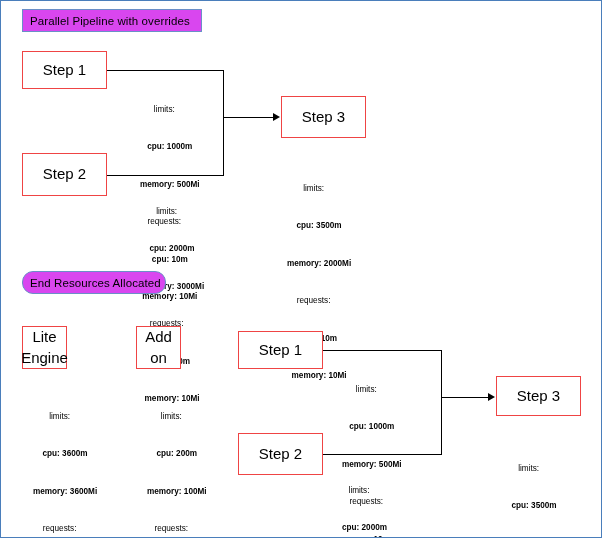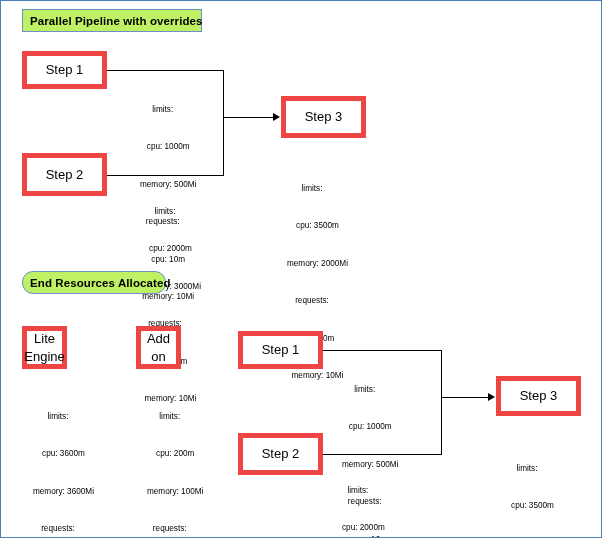--- a/index.html
+++ b/index.html
@@ -16,61 +16,62 @@
     width: 602px;
     height: 538px;
     background: #ffffff;
     border: 1px solid #4a7ebb;
     box-sizing: border-box;
     overflow: hidden;
   }
   
   .section-header {
     position: absolute;
-    background: #bef264;
+    background: #d946ef;
     border: 1px solid #6b8fc7;
     box-sizing: border-box;
     font-size: 11.5px;
-    font-weight: bold;
+    font-weight: normal;
     color: #000000;
     display: flex;
     align-items: center;
     padding-left: 7px;
     letter-spacing: 0.1px;
     white-space: nowrap;
   }
   
   .node {
     position: absolute;
     background: #ffffff;
-    border: 5px solid #ef4444;
+    border: 1px solid #ef4444;
     box-sizing: border-box;
     display: flex;
     align-items: center;
     justify-content: center;
-    font-size: 13px;
+    font-size: 15px;
     color: #000000;
     text-align: center;
     line-height: 1.35;
   }
   .node.two-line {
     flex-direction: column;
   }
   
   .spec {
     position: absolute;
     font-size: 8.2px;
     line-height: 1.52;
     color: #000000;
     white-space: pre;
     text-align: center;
   }
   .spec .ind {
     padding-left: 11px;
     display: block;
+    font-weight: bold;
   }
   .spec .hdr {
     display: block;
   }
   
   .hline {
     position: absolute;
     height: 0;
     border-top: 1px solid #000000;
   }

